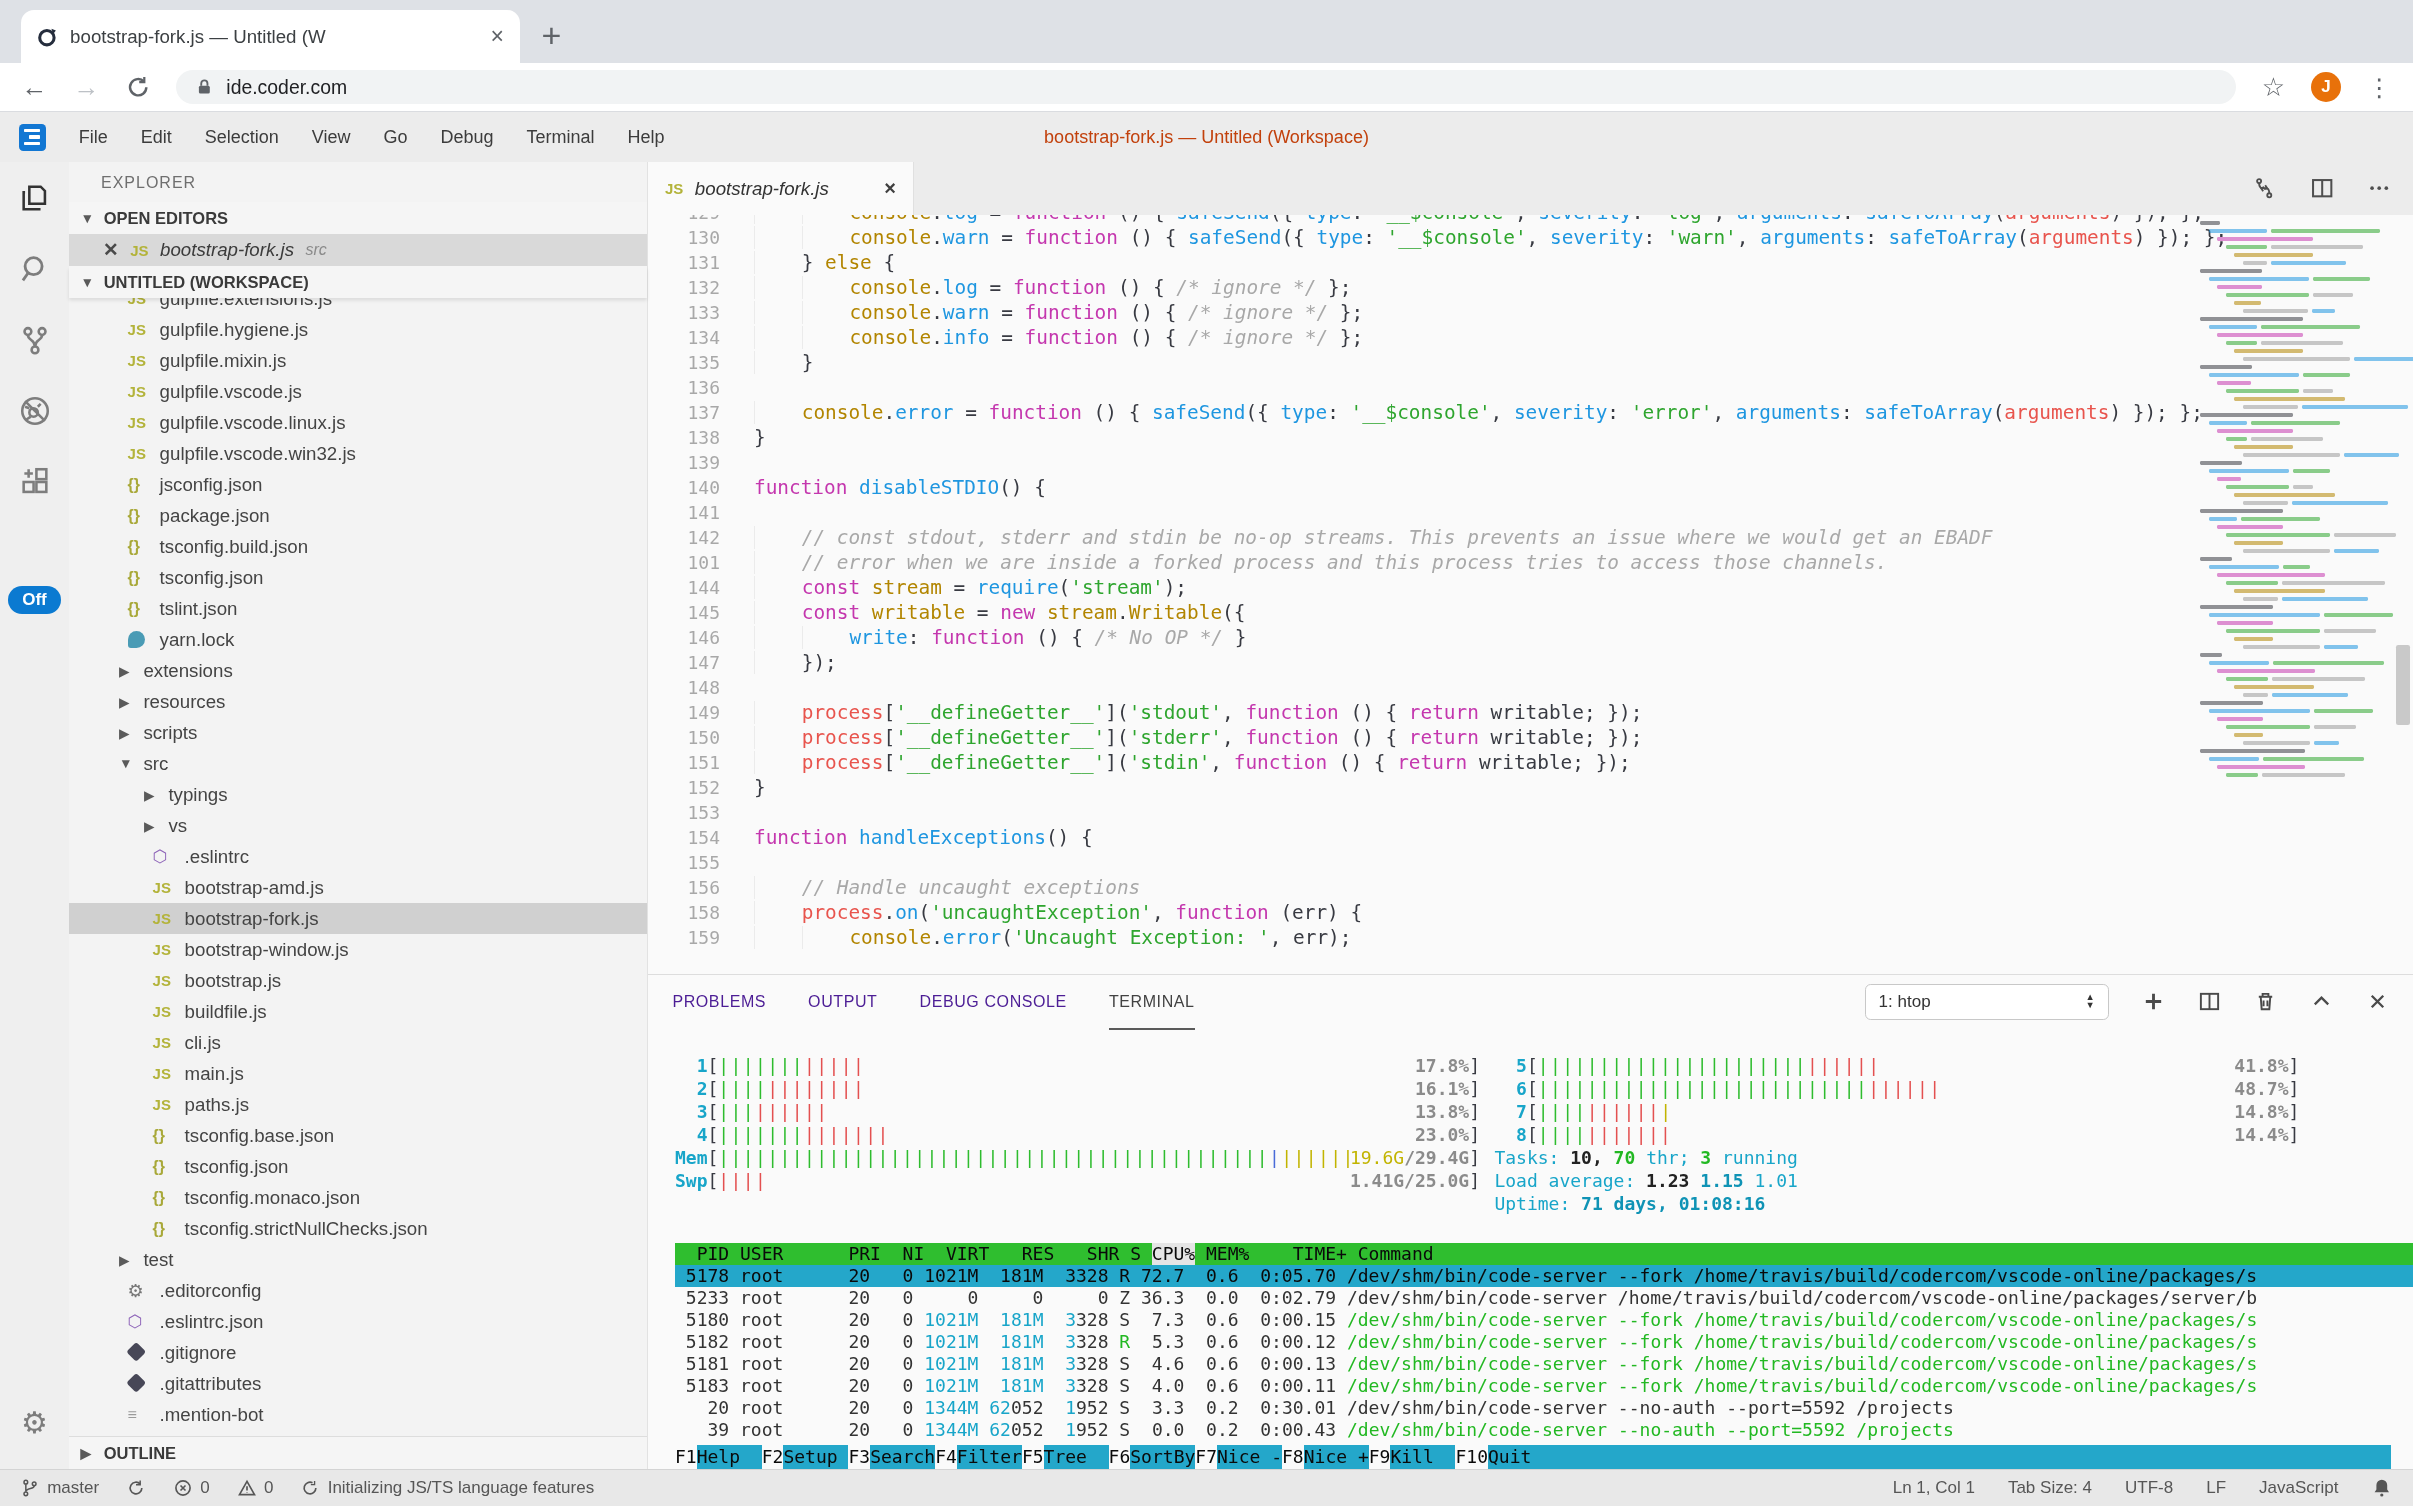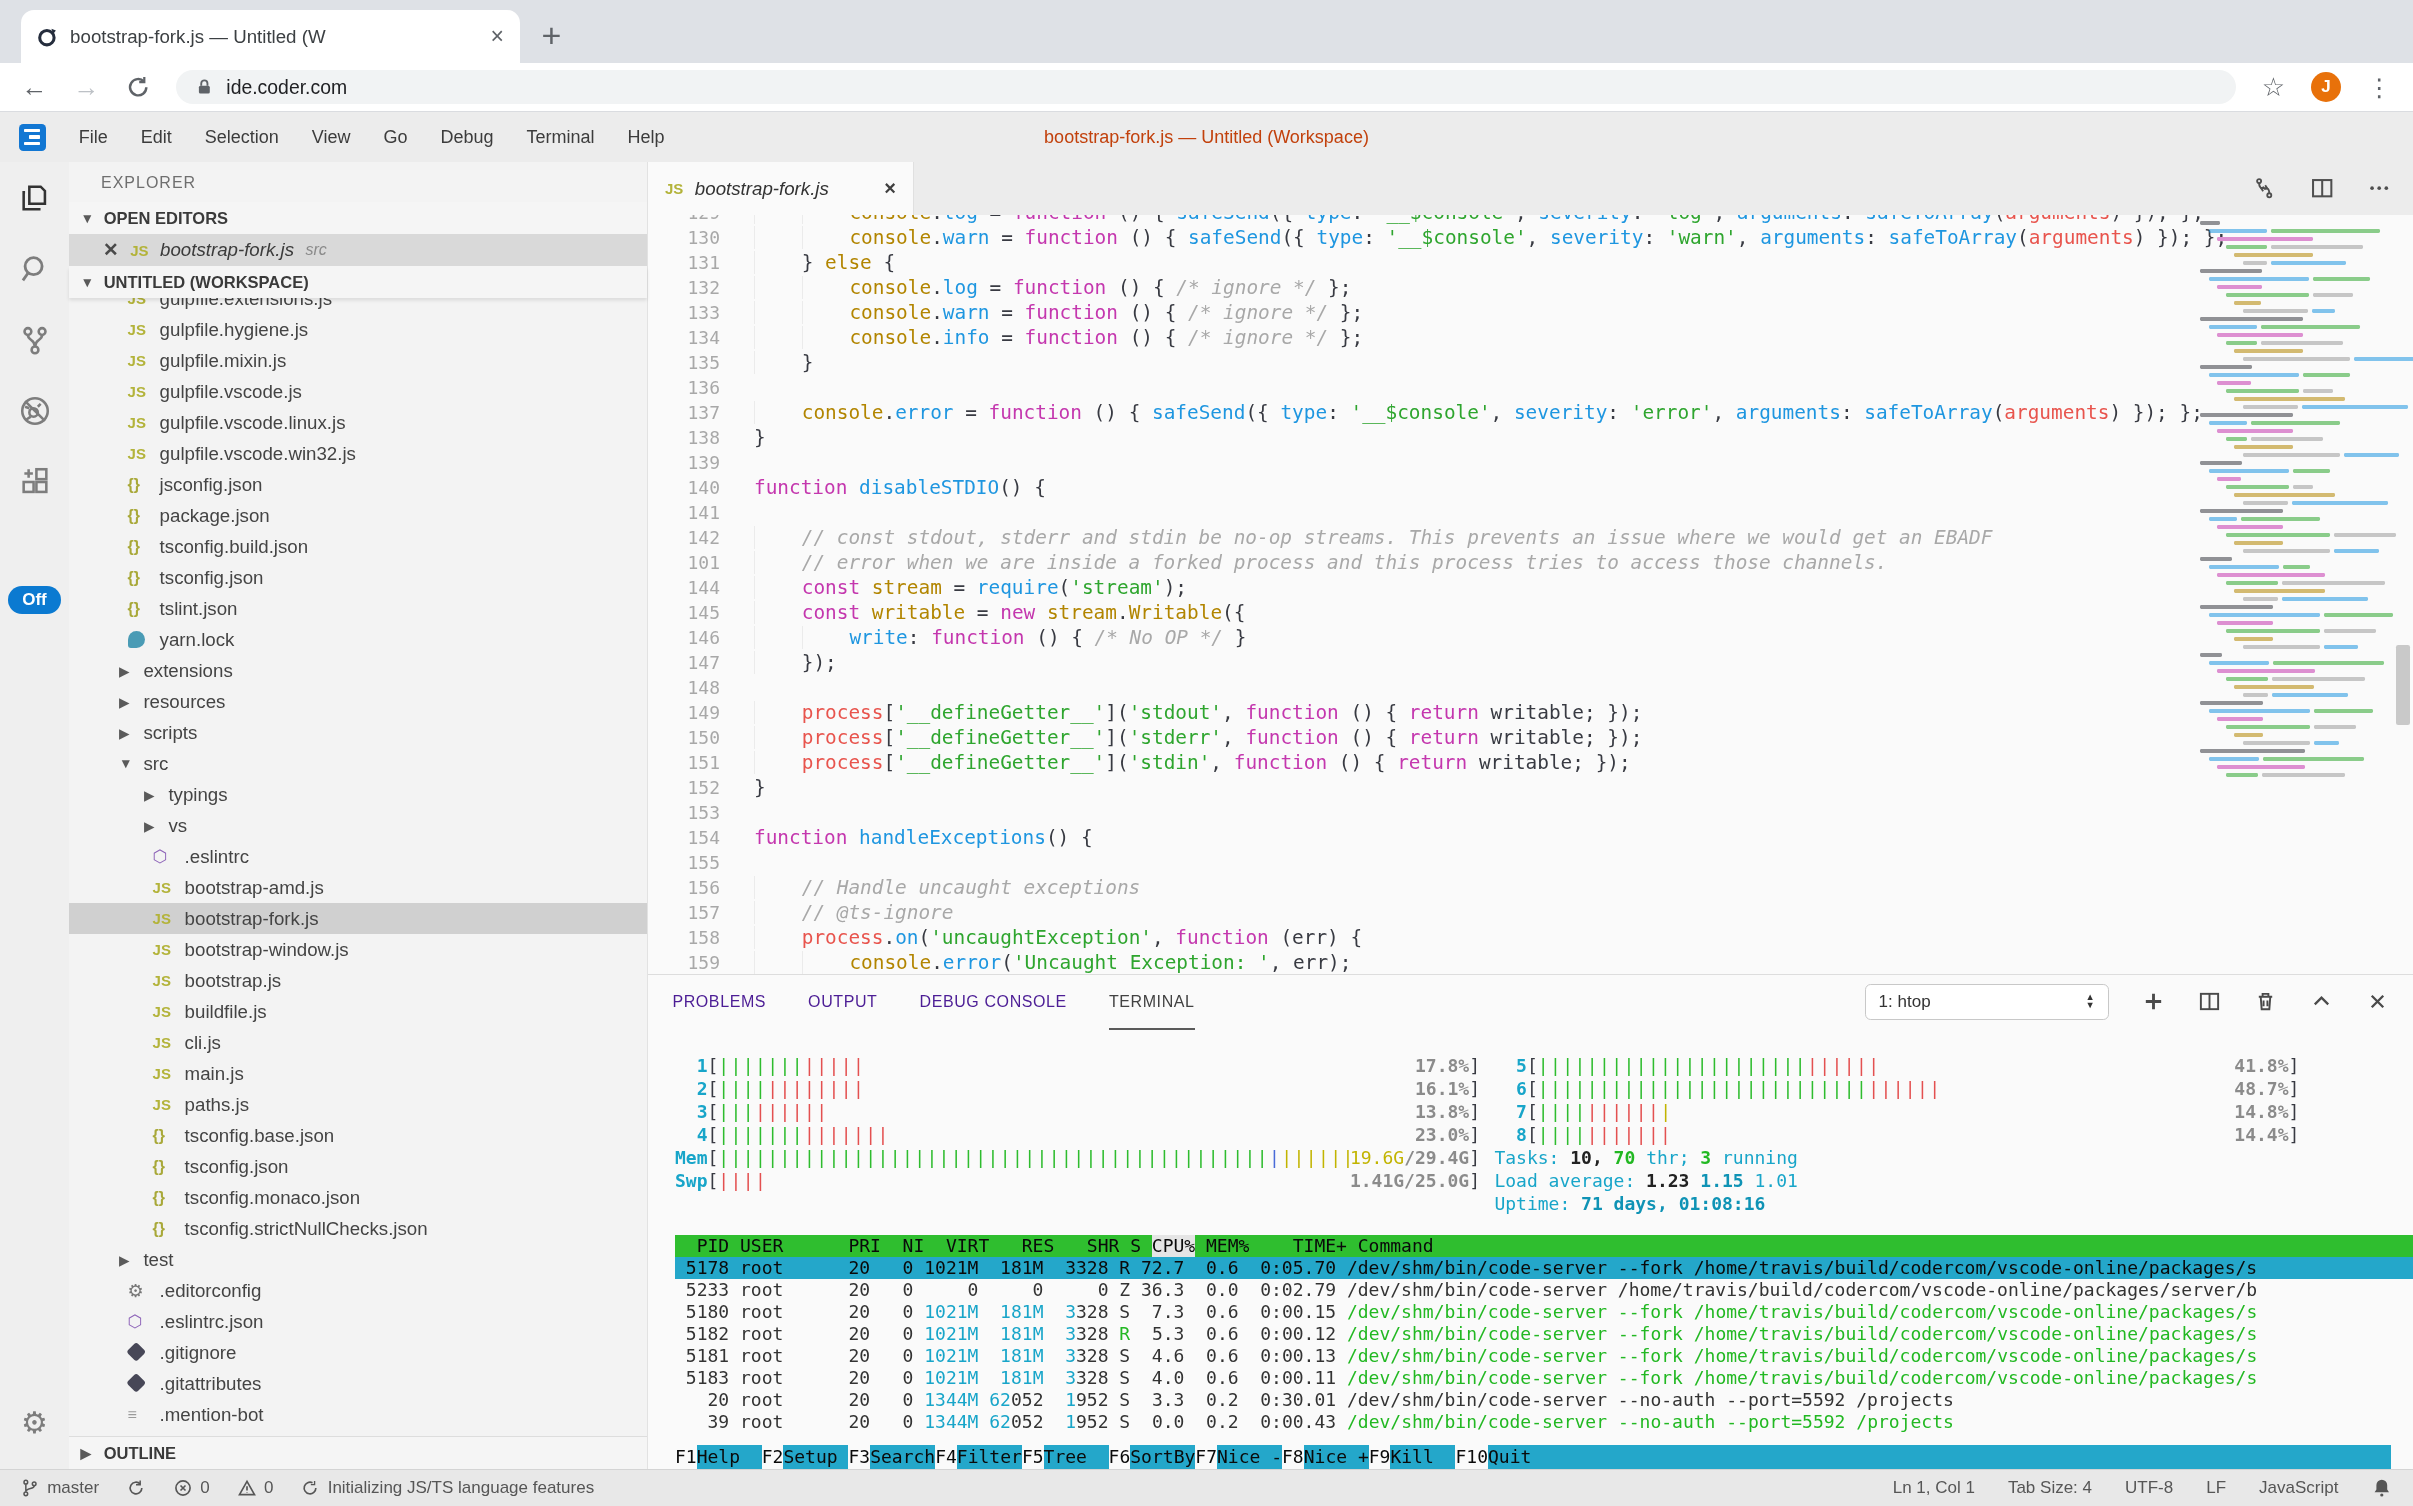--- a/index.html
+++ b/index.html
@@ -93,21 +93,21 @@
   .term{flex:1;font-family:"DejaVu Sans Mono",monospace;font-size:18px;color:#333;padding:26px 0 0 27px;position:relative;overflow:hidden;min-height:0}
   .meters{display:flex;gap:14.4px}
   .mcol{width:805px;flex:none}
   .meter{display:flex;height:23px;line-height:23px;white-space:pre}
   .meter .lb{color:#18a5c9;font-weight:bold}
   .meter .bars{flex:1;overflow:hidden;white-space:nowrap;letter-spacing:1.4px}
   .trowt{height:23px;line-height:23px;white-space:pre}
   .tg{color:#2ebc2e}.trd{color:#e35050}.ty{color:#c2b400}.tbl{color:#4a6bd8}
   .tgr{color:#8b8b8b;font-weight:bold}.tc{color:#18a5c9}.tcb{color:#0f93b5;font-weight:bold}
   .tdb{color:#222;font-weight:bold}.tgn{color:#22b822;font-weight:bold}
-  .htable{margin-top:20px}
+  .htable{margin-top:28px}
   .hrow{height:22px;line-height:22px;display:flex;white-space:pre}
   .hrow span{flex:none}
   .hrow .fill{flex:1}
   .hrow.hdr{background:#2fbe2f;color:#0a0a0a}
   .hrow.hdr .fill{background:#2fbe2f}
   .hl{background:#e5e5e5}
   .hrow.selr{background:#24a7ca;color:#0a0a0a}
   .cy{color:#18a5c9}.gn{color:#22b822}
   .fkeys{position:absolute;left:0;right:21.6px;bottom:0;height:24.4px;line-height:24.4px;display:flex;white-space:pre;color:#0a0a0a;background:#fafafa;padding-left:27px}
   .fk-a{background:#24a7ca}
@@ -538,21 +538,20 @@
             <div class="cl"><span class="num">147</span><span class="ct"><span class="ind">    </span><span class="ed">});</span></span></div>
             <div class="cl"><span class="num">148</span><span class="ct"></span></div>
             <div class="cl"><span class="num">149</span><span class="ct"><span class="ind">    </span><span class="er">process</span><span class="ed">[</span><span class="eg">'__defineGetter__'</span><span class="ed">](</span><span class="eg">'stdout'</span><span class="ed">, </span><span class="em">function</span><span class="ed"> () { </span><span class="em">return</span><span class="ed"> writable; });</span></span></div>
             <div class="cl"><span class="num">150</span><span class="ct"><span class="ind">    </span><span class="er">process</span><span class="ed">[</span><span class="eg">'__defineGetter__'</span><span class="ed">](</span><span class="eg">'stderr'</span><span class="ed">, </span><span class="em">function</span><span class="ed"> () { </span><span class="em">return</span><span class="ed"> writable; });</span></span></div>
             <div class="cl"><span class="num">151</span><span class="ct"><span class="ind">    </span><span class="er">process</span><span class="ed">[</span><span class="eg">'__defineGetter__'</span><span class="ed">](</span><span class="eg">'stdin'</span><span class="ed">, </span><span class="em">function</span><span class="ed"> () { </span><span class="em">return</span><span class="ed"> writable; });</span></span></div>
             <div class="cl"><span class="num">152</span><span class="ct"><span class="ed">}</span></span></div>
             <div class="cl"><span class="num">153</span><span class="ct"></span></div>
             <div class="cl"><span class="num">154</span><span class="ct"><span class="em">function</span><span class="ed"> </span><span class="eb">handleExceptions</span><span class="ed">() {</span></span></div>
             <div class="cl"><span class="num">155</span><span class="ct"></span></div>
             <div class="cl"><span class="num">156</span><span class="ct"><span class="ind">    </span><span class="ec">// Handle uncaught exceptions</span></span></div>
-            <div class="cl"><span class="num">157</span><span class="ct"><span class="ind">    </span><span class="ec">// @ts-ignore</span></span></div>
             <div class="cl"><span class="num">158</span><span class="ct"><span class="ind">    </span><span class="er">process</span><span class="ed">.</span><span class="eb">on</span><span class="ed">(</span><span class="eg">'uncaughtException'</span><span class="ed">, </span><span class="em">function</span><span class="ed"> (err) {</span></span></div>
             <div class="cl"><span class="num">159</span><span class="ct"><span class="ind">    </span><span class="ind">    </span><span class="eo">console</span><span class="ed">.</span><span class="eb">error</span><span class="ed">(</span><span class="eg">'Uncaught Exception: '</span><span class="ed">, err);</span></span></div>
           </div>
         <div class="minimap" id="minimap">
             <div class="mrow">
               <i style="margin-left: 0px; width: 20px; background: rgb(56, 58, 66);"></i>
             </div>
             <div class="mrow">
               <i style="margin-left: 8.6px; width: 58px; background: rgb(30, 150, 224);"></i>
               <i style="margin-left: 4.3px; width: 109px; background: rgb(46, 165, 46);"></i>

